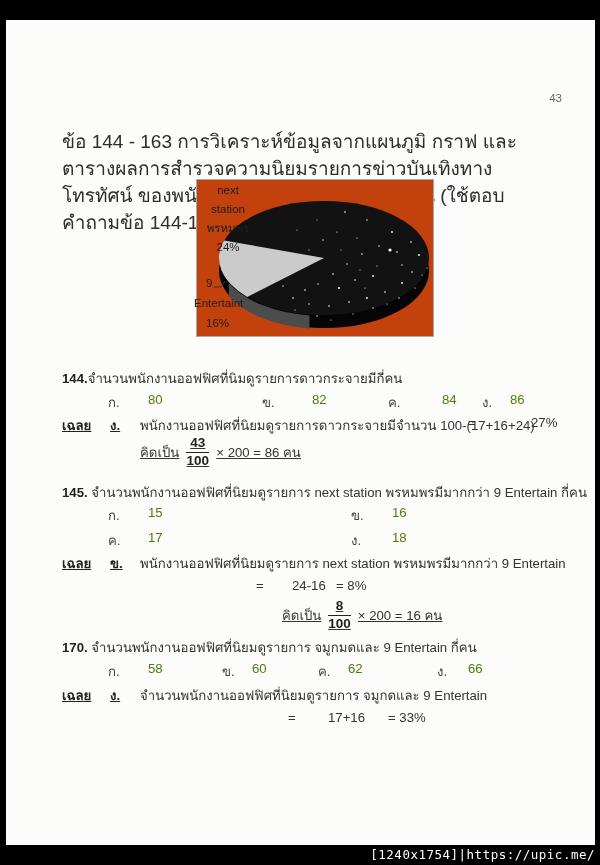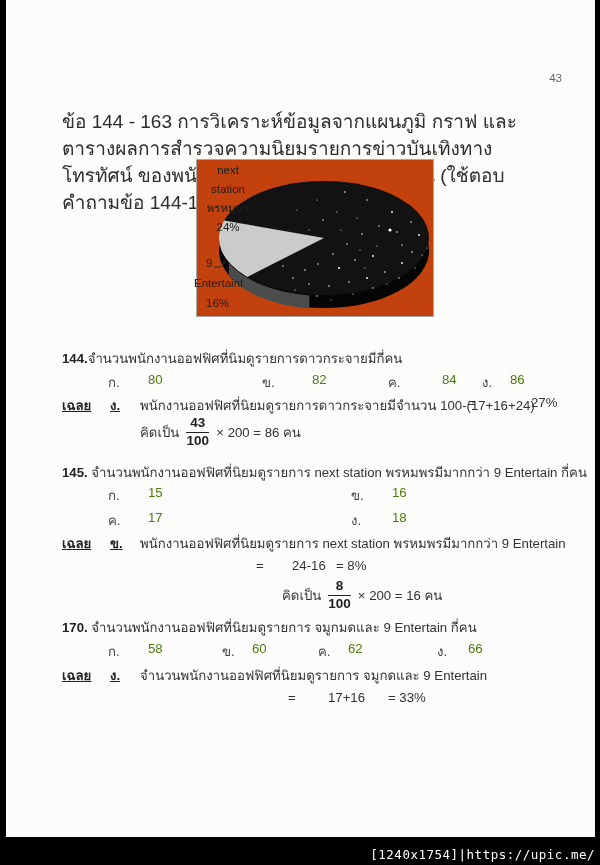--- a/index.html
+++ b/index.html
@@ -1,37 +1,37 @@
 <!DOCTYPE html>
 <html><head>
 <meta charset="utf-8">
 <style>
   * { margin:0; padding:0; box-sizing:border-box; }
   body { width:600px; height:865px; font-family:"Liberation Sans", sans-serif; }
   .screen { position:relative; width:600px; height:865px; background:#000; overflow:hidden; }
-  .page { position:absolute; left:6px; top:0; width:589px; height:837px; background:#fcfcfa; }
+  .page { position:absolute; left:6px; top:20px; width:589px; height:837px; background:#fcfcfa; }
   .pagenum { position:absolute; left:528px; top:72px; width:28px; font-size:11.5px; color:#666; text-align:right; }
   .intro { position:absolute; left:56px; top:108px; width:500px; font-size:19px; color:#2d2d2d; line-height:27px; }
   .figure { position:absolute; left:190px; top:159px; width:238px; height:158px; border:1px solid #a8a8a8; background:#c2410c; }
   .figure svg { position:absolute; left:0; top:0; }
   .chart-lab { position:absolute; font-size:11.5px; color:#1e1e1e; }
   .lab-top { left:2px; top:1px; width:58px; text-align:center; line-height:19px; }
   .lab-top span { display:block; }
   .lab-nine { left:9px; top:97px; }
   .lab-ent  { left:-3px; top:117px; }
   .lab-16   { left:9px; top:137px; }
   .row { position:absolute; left:0; width:589px; font-size:13.2px; color:#333; }
   .abs { position:absolute; top:0; white-space:nowrap; }
   .qtext { left:56px; width:500px; }
   .qnum { font-weight:bold; color:#222; }
   .opt-letter { color:#444; }
   .opt-value { color:#4d7c0f; }
   .ans-label, .ans-letter { font-weight:bold; color:#222;text-decoration:underline; }
   .ans-text { color:#333; }
-  .calc { display:flex; align-items:center; gap:7px; color:#333; }
+  .calc { display:flex; align-items:center; gap:7px; color:#333;text-decoration:underline; }
   .frac { display:inline-block; text-align:center; font-weight:bold; color:#222; line-height:1.1; }
   .frac .num { display:block; border-bottom:1.4px solid #222; padding:0 4px 1px; font-size:13.5px; }
   .frac .den { display:block; padding-top:1px; font-size:13.5px; }
   .footer-bar { position:absolute; left:0; bottom:0; width:600px; height:20px; background:#000; }
   .footer-text { position:absolute; right:5px; top:2px; color:#fff; font-family:"DejaVu Sans Mono", monospace; font-size:12.5px; letter-spacing:0.5px; }
 </style>
 </head>
 <body>
 
 <div class="screen">

